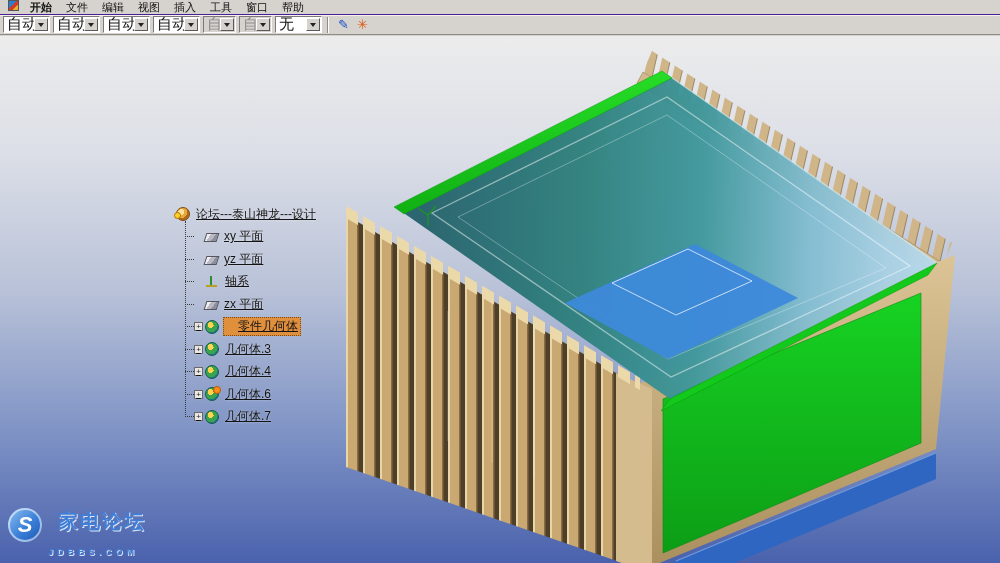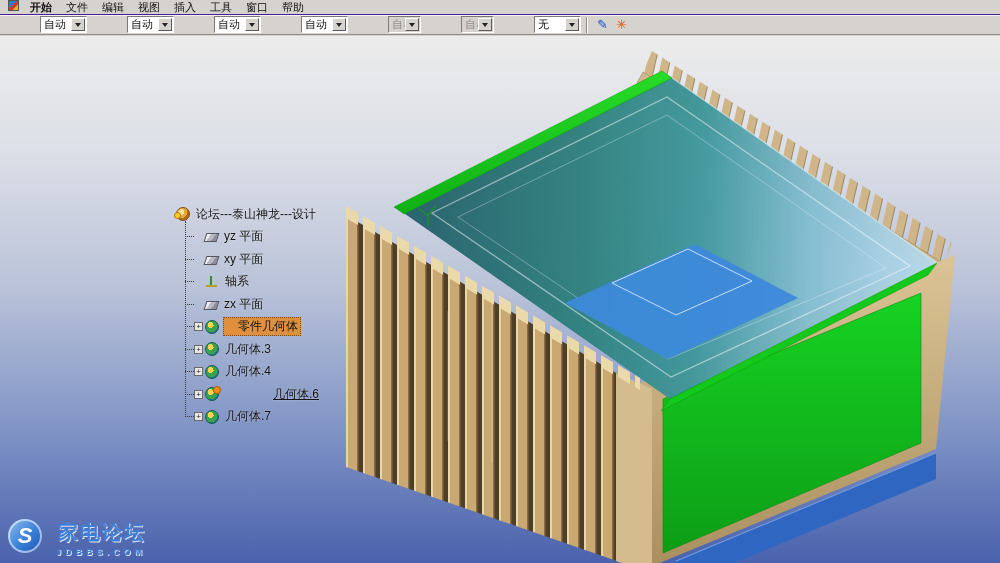--- a/index.html
+++ b/index.html
@@ -16,21 +16,21 @@
     border:1px solid #555; }
   .menu-item { padding:0 7px; line-height:14px; cursor:default; }
   .menu-item.bold { font-weight:bold; }
 
   .toolbar {
     height:20px; background:#d6d3ce; display:flex; align-items:center; gap:3px;
     padding:1px 3px; border-bottom:1px solid #8f8c86;
     box-shadow:inset 0 1px 0 #f4f2ee;
   }
   .combo { width:47px; height:17px; background:#fff; display:flex; align-items:center;
-    border:1px solid; border-color:#7a7a7a #fff #fff #7a7a7a; font-size:11px; color:#111;margin-left:37px; }
+    border:1px solid; border-color:#7a7a7a #fff #fff #7a7a7a; font-size:15px; color:#111; }
   .combo .val { padding-left:3px; flex:1; white-space:nowrap; overflow:hidden; }
   .combo .arrow { width:14px; height:13px; margin-right:1px; background:#d6d3ce;
     border:1px solid; border-color:#fff #5a5a5a #5a5a5a #fff;
     display:flex; align-items:center; justify-content:center; }
   .combo .arrow::before { content:""; border:3px solid transparent; border-top:4px solid #222; margin-top:4px; }
   .combo.disabled { width:33px; background:#d6d3ce; color:#8d8d8d; }
   .tb-sep { width:2px; height:16px; border-left:1px solid #8f8c86; border-right:1px solid #fff; margin:0 2px; }
   .tb-icon { width:19px; height:18px; display:flex; align-items:center; justify-content:center;
     font-size:13px; cursor:default; }
   .tb-icon:nth-of-type(odd) { color:#1a50c8; }
@@ -38,33 +38,33 @@
 
   
   .viewport { position:absolute; top:36px; left:0; right:0; bottom:0;
     background:linear-gradient(180deg,#ececec 0%,#dcdfe7 22%,#b9c2d8 48%,#8195c6 74%,#4a62ad 100%);
   }
   .viewport svg { position:absolute; inset:0; }
 
   
   .tree { position:absolute; left:176px; top:167px; font-size:12px; color:#141414;
     text-shadow:0 0 2px rgba(255,255,255,.45); }
-  .tree-row { display:flex; align-items:center; height:22.5px; white-space:nowrap; cursor:default; }
+  .tree-row { display:flex; align-items:center; height:22.5px; white-space:nowrap; cursor:default;text-decoration:underline; }
   .tree-children { margin-left:6px; position:relative; }
   .tree-children::before { content:""; position:absolute; left:3px; top:-5px; bottom:11px;
     border-left:1px dotted #3a3a3a; }
   .branch { width:9px; height:1px; border-top:1px dotted #3a3a3a; margin-left:3px; }
   .exp { width:9px; height:9px; margin-right:2px; background:#e9e7e2; border:1px solid #6a6a6a;
     font-size:8px; line-height:7px; text-align:center; color:#222; visibility:hidden; flex:none; }
   .exp::before { content:"+"; }
   .tree-row.has-exp .exp { visibility:visible; }
   .t-icon { width:14px; height:14px; margin-right:4px; position:relative; flex:none; }
   .t-label { padding:0 2px; }
   .t-label.hl { background:#e08f3c; border:1px dotted #7a4a10; text-shadow:none;padding-left:14px; }
-  .t-label.ul { text-decoration:underline;margin-left:48px; }
+  .t-label.ul { text-decoration:underline; }
 
   .root-icon { border-radius:50%;
     background:radial-gradient(circle at 35% 35%, #ffe29a 0 3px, #e8a83a 3px 6px, #b06a1a 6px 100%);
     border:1px solid #7a4a12; }
   .root-icon::after { content:""; position:absolute; left:-3px; top:4px; width:5px; height:5px;
     background:#ffd020; border-radius:50%; border:1px solid #a87010; }
   .plane-icon { width:13px !important; height:9px !important; margin-top:2px;
     background:linear-gradient(110deg,#efeff3 0 30%,#b9b9c4 30% 65%,#8f8f9c 65% 100%);
     border:1px solid #55555f; transform:skewX(-18deg); }
   .axes-icon::before { content:""; position:absolute; left:5px; top:1px; width:2px; height:11px; background:#2f8f2f; }
@@ -78,22 +78,22 @@
   
   .watermark { position:absolute; left:8px; bottom:6px; display:flex; align-items:flex-start; gap:6px; }
   .wm-logo { width:34px; height:34px; border-radius:50%;
     background:linear-gradient(135deg,#8fc0f0 0%,#3a7fd8 55%,#1d55b0 100%);
     color:#fff; font-weight:bold; font-style:italic; font-size:22px;
     display:flex; align-items:center; justify-content:center;
     box-shadow:inset 0 0 0 2px rgba(255,255,255,.55); }
   .wm-text { display:flex; flex-direction:column; color:#3f7fd8; }
   .wm-title { font-size:20px; font-weight:bold; letter-spacing:2px;
     text-shadow:1px 1px 0 rgba(255,255,255,.8);margin-left:10px; }
-  .wm-sub { font-size:9px; letter-spacing:4px; margin-top:1px; font-weight:bold;
-    text-shadow:1px 1px 0 rgba(255,255,255,.8);text-align:right; }
+  .wm-sub { font-size:9px; letter-spacing:4px; margin-top:12px; font-weight:bold;
+    text-shadow:1px 1px 0 rgba(255,255,255,.8); }
 </style>
 </head>
 <body>
 
 <div class="menubar">
   <div class="app-icon"></div>
   <div style="display:flex">
 
       <span class="menu-item bold">开始</span>
 
@@ -235,28 +235,28 @@
     <div class="tree-row">
       <span class="t-icon root-icon"></span>
       <span class="t-label">论坛---泰山神龙---设计</span>
     </div>
     <div class="tree-children">
 
         <div class="tree-row">
           <span class="branch"></span>
           <span class="exp"></span>
           <span class="t-icon plane-icon"></span>
+          <span class="t-label">xy 平面</span>
+        </div>
+
+        <div class="tree-row">
+          <span class="branch"></span>
+          <span class="exp"></span>
+          <span class="t-icon plane-icon"></span>
           <span class="t-label">yz 平面</span>
-        </div>
-
-        <div class="tree-row">
-          <span class="branch"></span>
-          <span class="exp"></span>
-          <span class="t-icon plane-icon"></span>
-          <span class="t-label">xy 平面</span>
         </div>
 
         <div class="tree-row">
           <span class="branch"></span>
           <span class="exp"></span>
           <span class="t-icon axes-icon"></span>
           <span class="t-label">轴系</span>
         </div>
 
         <div class="tree-row">

